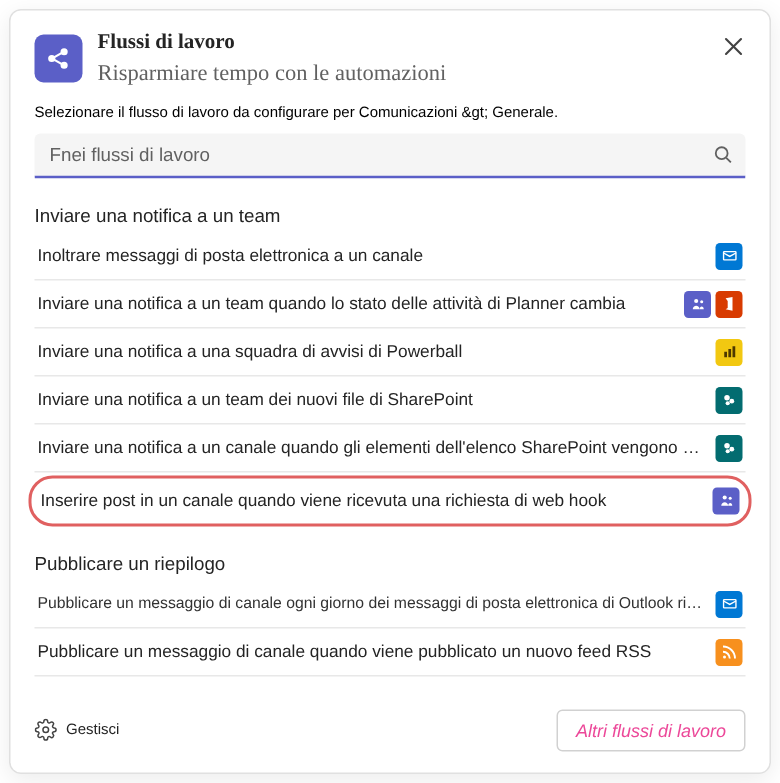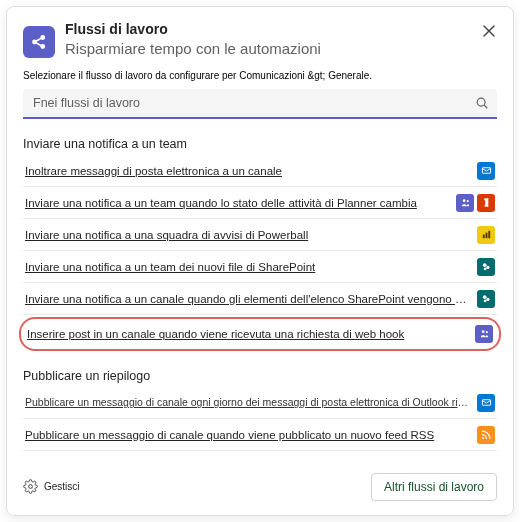--- a/index.html
+++ b/index.html
@@ -12,21 +12,21 @@
     color: #242424;
     width: 520px;
   }
   .panel {
     border: 1px solid #e0e0e0;
     border-radius: 8px;
     padding: 14px 16px;
     box-shadow: 0 4px 16px rgba(0,0,0,0.08);
     position: relative;
   }
-  .header { display: flex; align-items: flex-end; gap: 10px; margin-bottom: 12px; }
+  .header { display: flex; align-items: center; gap: 10px; margin-bottom: 12px; font-family: Liberation Serif, serif; }
   .header-icon {
     width: 32px; height: 32px; border-radius: 6px;
     background: #5b5fc7; display: flex; align-items: center; justify-content: center;
     flex-shrink: 0;
   }
   .header-title { font-size: 14px; font-weight: 600; color: #242424; line-height: 1.2; }
   .header-sub { font-size: 15px; color: #616161; line-height: 1.2; margin-top:2px;}
   .close-btn {
     position: absolute; top: 14px; right: 14px;
     width: 20px; height: 20px; display:flex; align-items:center; justify-content:center;
@@ -57,42 +57,41 @@
   .flow-row.highlight {
     border: 2px solid #e06060;
     border-radius: 16px;
     padding: 6px 6px 6px 6px;
     margin: 2px -4px;
   }
   .flow-label {
     font-size: 11.5px; color: #242424; line-height: 1.25;
     white-space: nowrap; overflow: hidden; text-overflow: ellipsis;
     flex:1;
-    text-decoration:underline;
   }
   .flow-label.small { font-size: 10.5px; color:#323232; }
   .badges { display: flex; gap: 3px; align-items:center; }
   .badge {
     width: 18px; height: 18px; border-radius: 3px;
     display: flex; align-items: center; justify-content: center;
     font-size: 10px; color: #fff;
   }
   .badge svg { display:block; }
   .footer {
     display: flex; align-items: center; justify-content: space-between;
     margin-top: 22px;
   }
   .manage {
     display: flex; align-items: center; gap: 6px;
     font-size: 10px; color: #242424; cursor: pointer;
   }
   .more-btn {
     border: 1px solid #d1d1d1; border-radius: 4px;
     background: #fff; padding: 6px 12px; font-size: 12px;
-    cursor: pointer; color:#14532d;
+    cursor: pointer; color:#ec4899;font-style:italic;
   }
 </style>
 </head>
 <body>
 
 <div class="panel">
 
   <div class="header">
     <div class="header-icon">
       <svg width="18" height="18" viewBox="0 0 24 24" fill="none" stroke="#fff" stroke-width="2">

